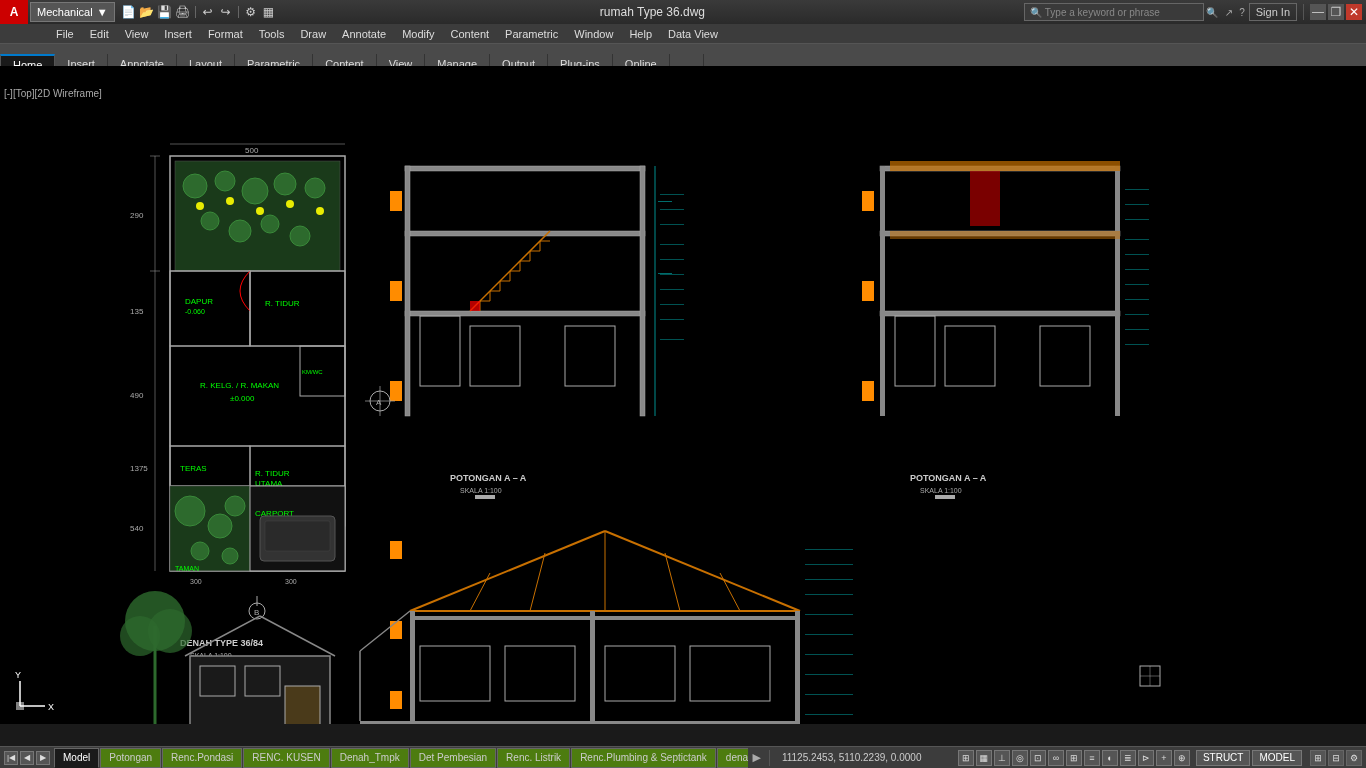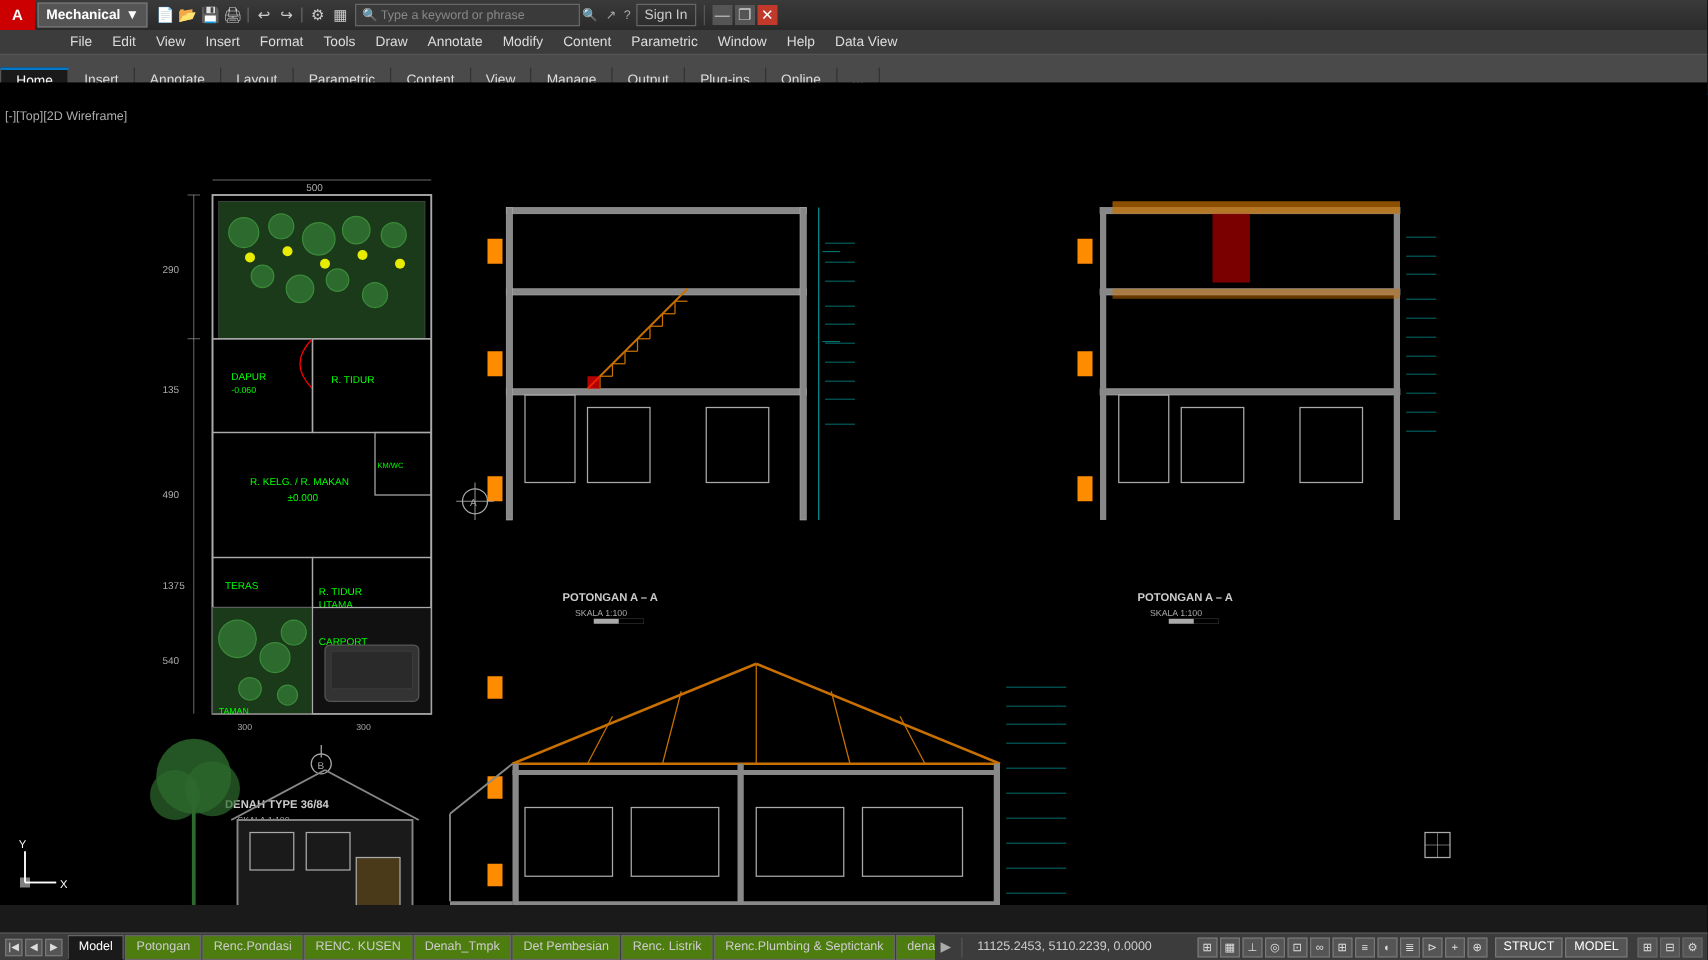--- a/index.html
+++ b/index.html
@@ -20,21 +20,20 @@
       display: flex; align-items: center; justify-content: center;
       color: white; font-weight: bold; font-size: 12px;
       flex-shrink: 0;
     }
     #workspace-dropdown {
       display: flex; align-items: center;
       background: #555; border: 1px solid #777;
       height: 20px; padding: 0 6px;
       color: #fff; font-size: 11px; cursor: pointer;
       margin: 0 2px;
-      font-weight: bold;
     }
     #filename-title {
       flex: 1; text-align: center; color: #ddd; font-size: 12px;
     }
     #search-box {
       background: #3a3a3a; border: 1px solid #666;
       height: 18px; width: 180px; padding: 0 5px;
       color: #999; font-size: 11px;
       display: flex; align-items: center;
     }
@@ -189,20 +188,21 @@
     <div class="title-btn">💾</div>
     <div class="title-btn">🖨</div>
     <div style="width:1px;background:#666;margin:2px 2px;"></div>
     <div class="title-btn">↩</div>
     <div class="title-btn">↪</div>
     <div style="width:1px;background:#666;margin:2px 2px;"></div>
     <div class="title-btn">⚙</div>
     <div class="title-btn">▦</div>
   </div>
 
+  <div id="filename-title">rumah Type 36.dwg</div>
 
   <div id="search-box">
     <span style="font-size:10px;">🔍</span>
     <span style="color:#888;font-size:10px;margin-left:2px;">Type a keyword or phrase</span>
   </div>
 
   <div id="titlebar-right">
     <span style="font-size:10px;color:#aaa;margin:0 2px;">🔍</span>
     <span style="font-size:10px;color:#aaa;margin:0 2px;">↗</span>
     <span style="font-size:10px;color:#aaa;margin:0 2px;">?</span>

